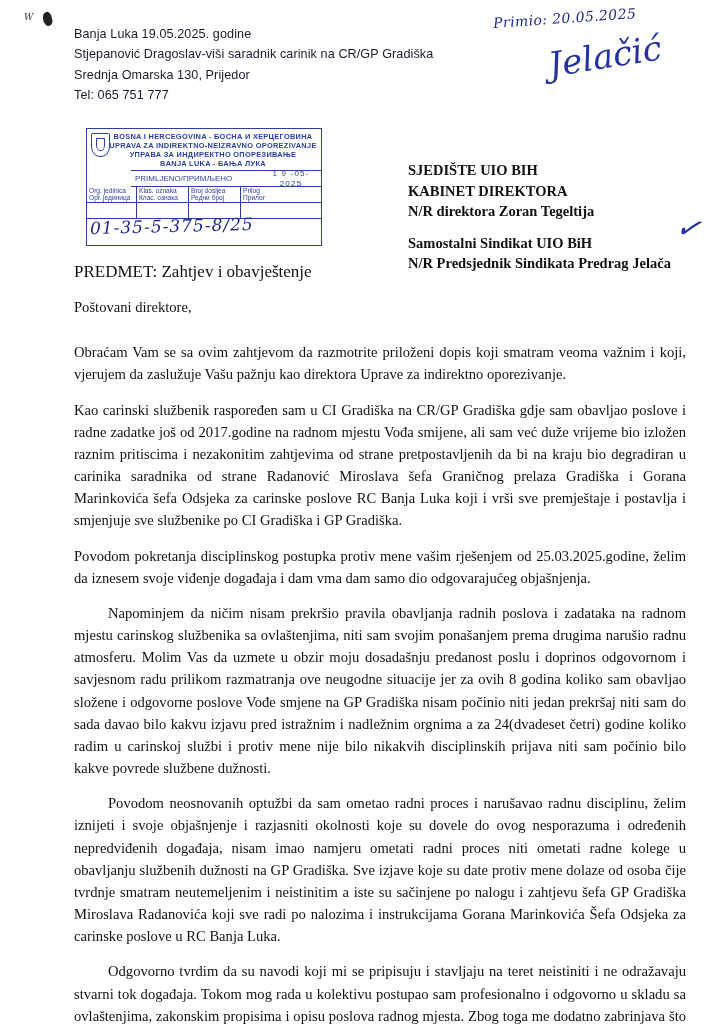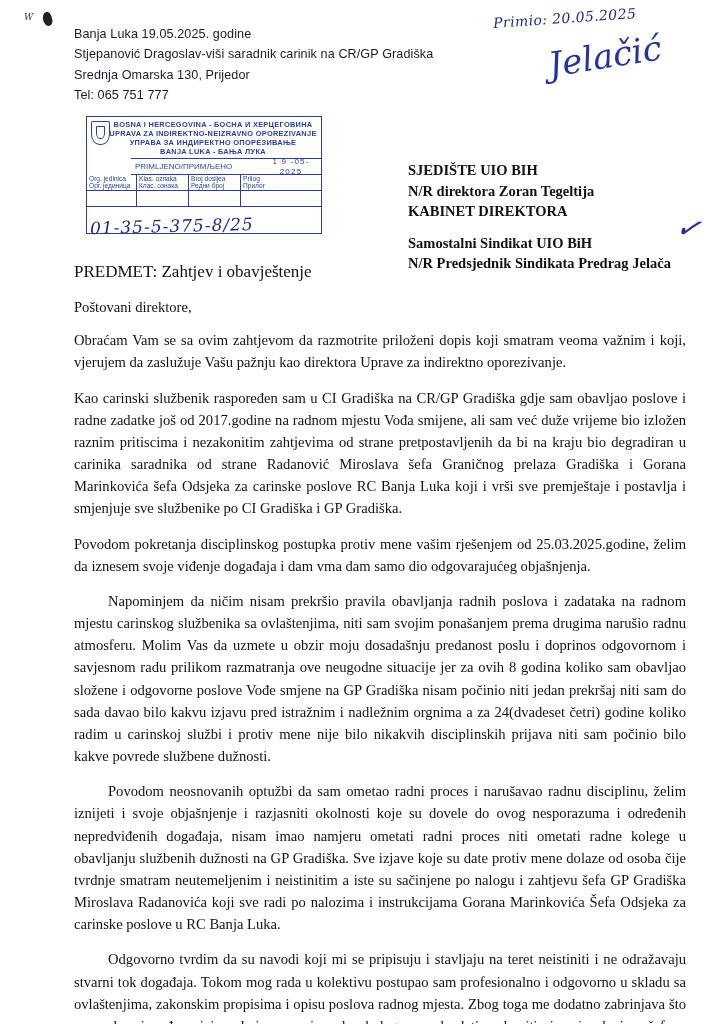--- a/index.html
+++ b/index.html
@@ -84,21 +84,21 @@
     height: 14px;
     background: #222;
     border-radius: 60% 40% 50% 50%;
     transform: rotate(-18deg);
   }
 
   
   .stamp {
     position: absolute;
     left: 86px;
-    top: 116px;
+    top: 128px;
     width: 236px;
     height: 118px;
     border: 1.6px solid #2b3fa0;
     box-sizing: border-box;
     color: #2b3fa0;
     font-family: "Liberation Sans", sans-serif;
     font-size: 7.4px;
     line-height: 1.22;
     background: transparent;
   }
@@ -206,21 +206,21 @@
     font-family: "Liberation Serif", serif;
     font-size: 14.6px;
     line-height: 1.52;
     color: #121212;
     text-align: justify;
   }
   .body p {
     margin: 0 0 13px 0;
   }
   .body p.indent { text-indent: 34px; }
-  .body p.salut { margin-bottom: 11px; }
+  .body p.salut { margin-bottom: 23px; }
 </style>
 </head>
 <body>
 
 <div class="page">
 
   <div class="hw hw-topleft">W</div>
   <div class="blot"></div>
 
   <div class="sender">
@@ -269,22 +269,22 @@
       <div class="sb2"></div>
       <div class="sb3"></div>
       <div class="sb4"></div>
     </div>
     <div class="stamp-bottom"></div>
   </div>
   <div class="hw hw-stampnum">01-35-5-375-8/25</div>
 
   <div class="addressee">
     <div>SJEDIŠTE UIO BIH</div>
+    <div>KABINET DIREKTORA</div>
     <div>N/R direktora Zoran Tegeltija</div>
-    <div>KABINET DIREKTORA</div>
     <div class="gap"></div>
     <div>Samostalni Sindikat UIO BiH</div>
     <div>N/R Predsjednik Sindikata Predrag Jelača</div>
   </div>
 
   <div class="subject">PREDMET: Zahtjev i obavještenje</div>
 
   <div class="body">
     <p class="salut">Poštovani direktore,</p>
     <p>Obraćam Vam se sa ovim zahtjevom  da razmotrite priloženi dopis koji smatram veoma važnim i koji, vjerujem da zaslužuje Vašu pažnju kao direktora Uprave za indirektno oporezivanje.</p>

